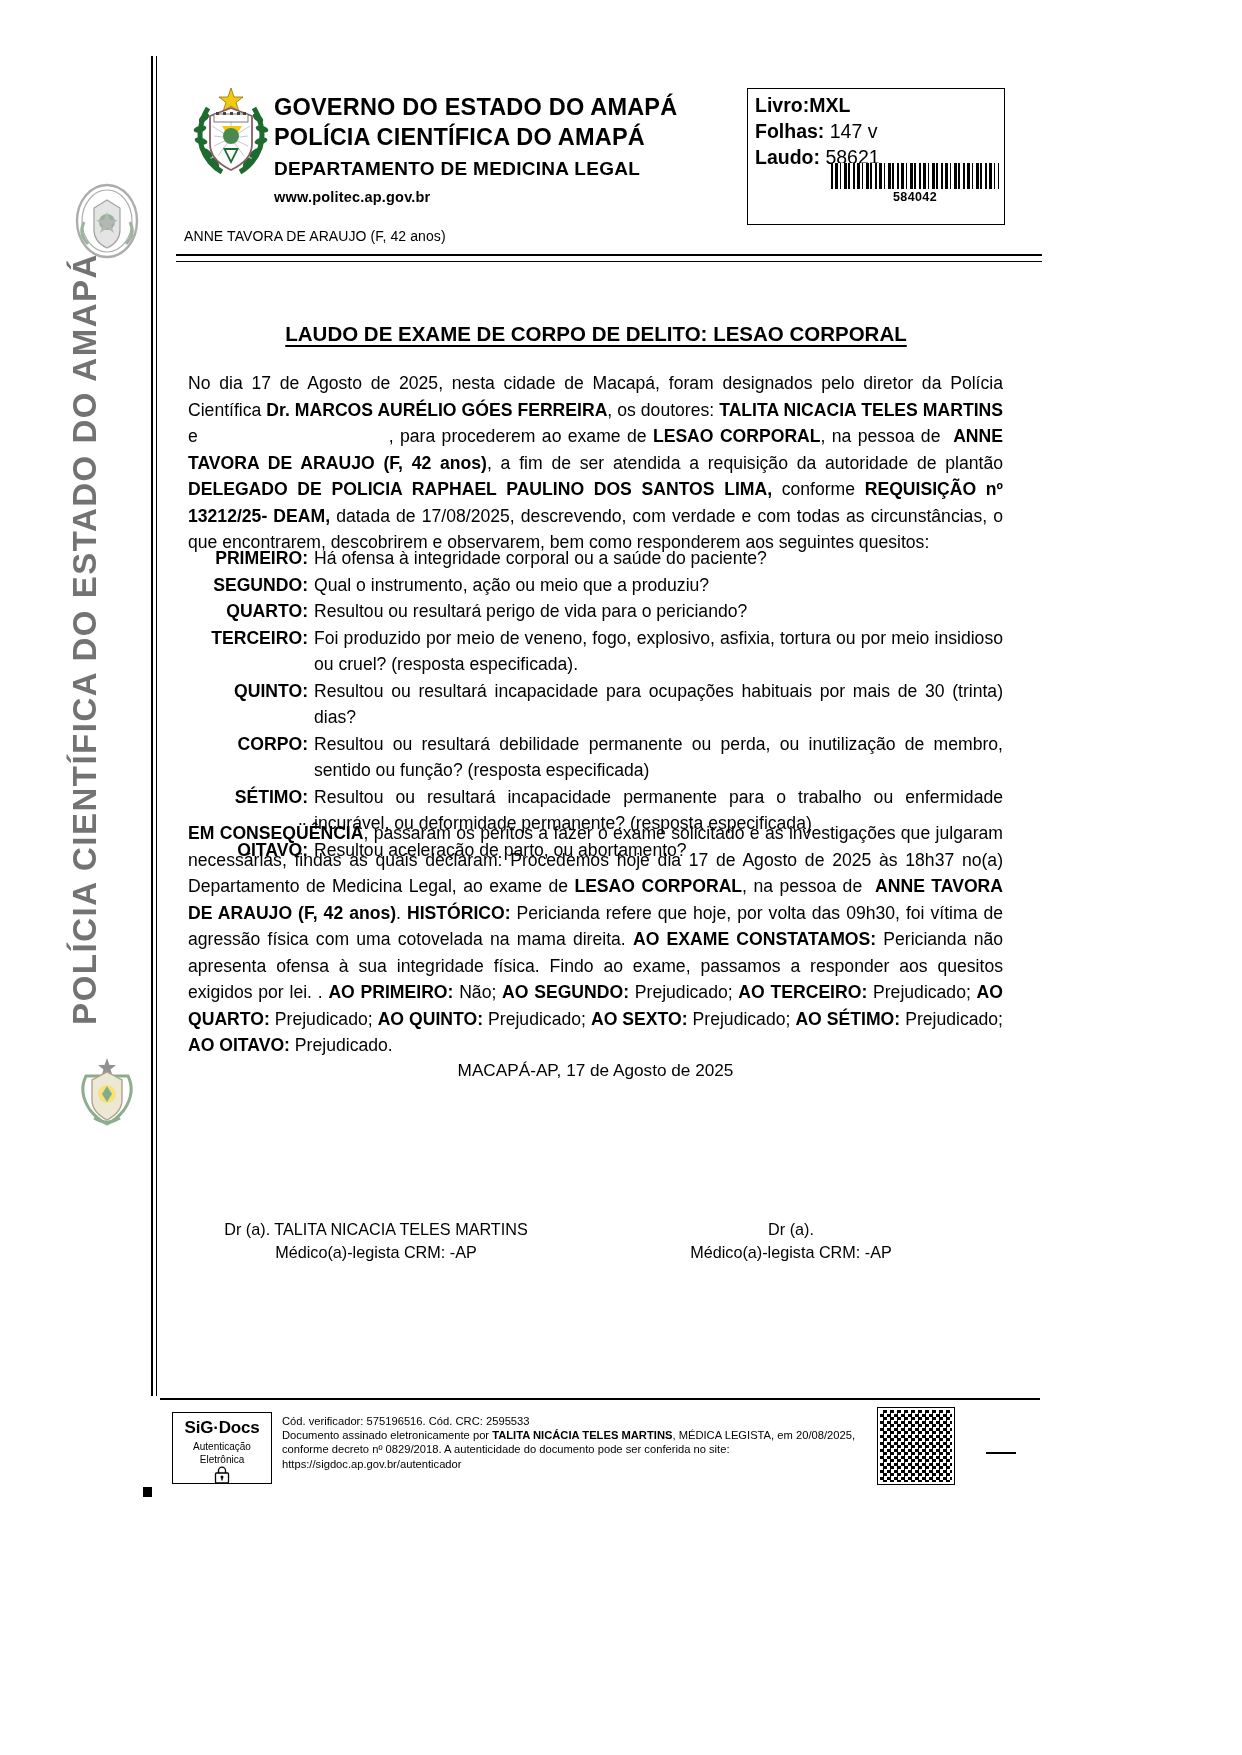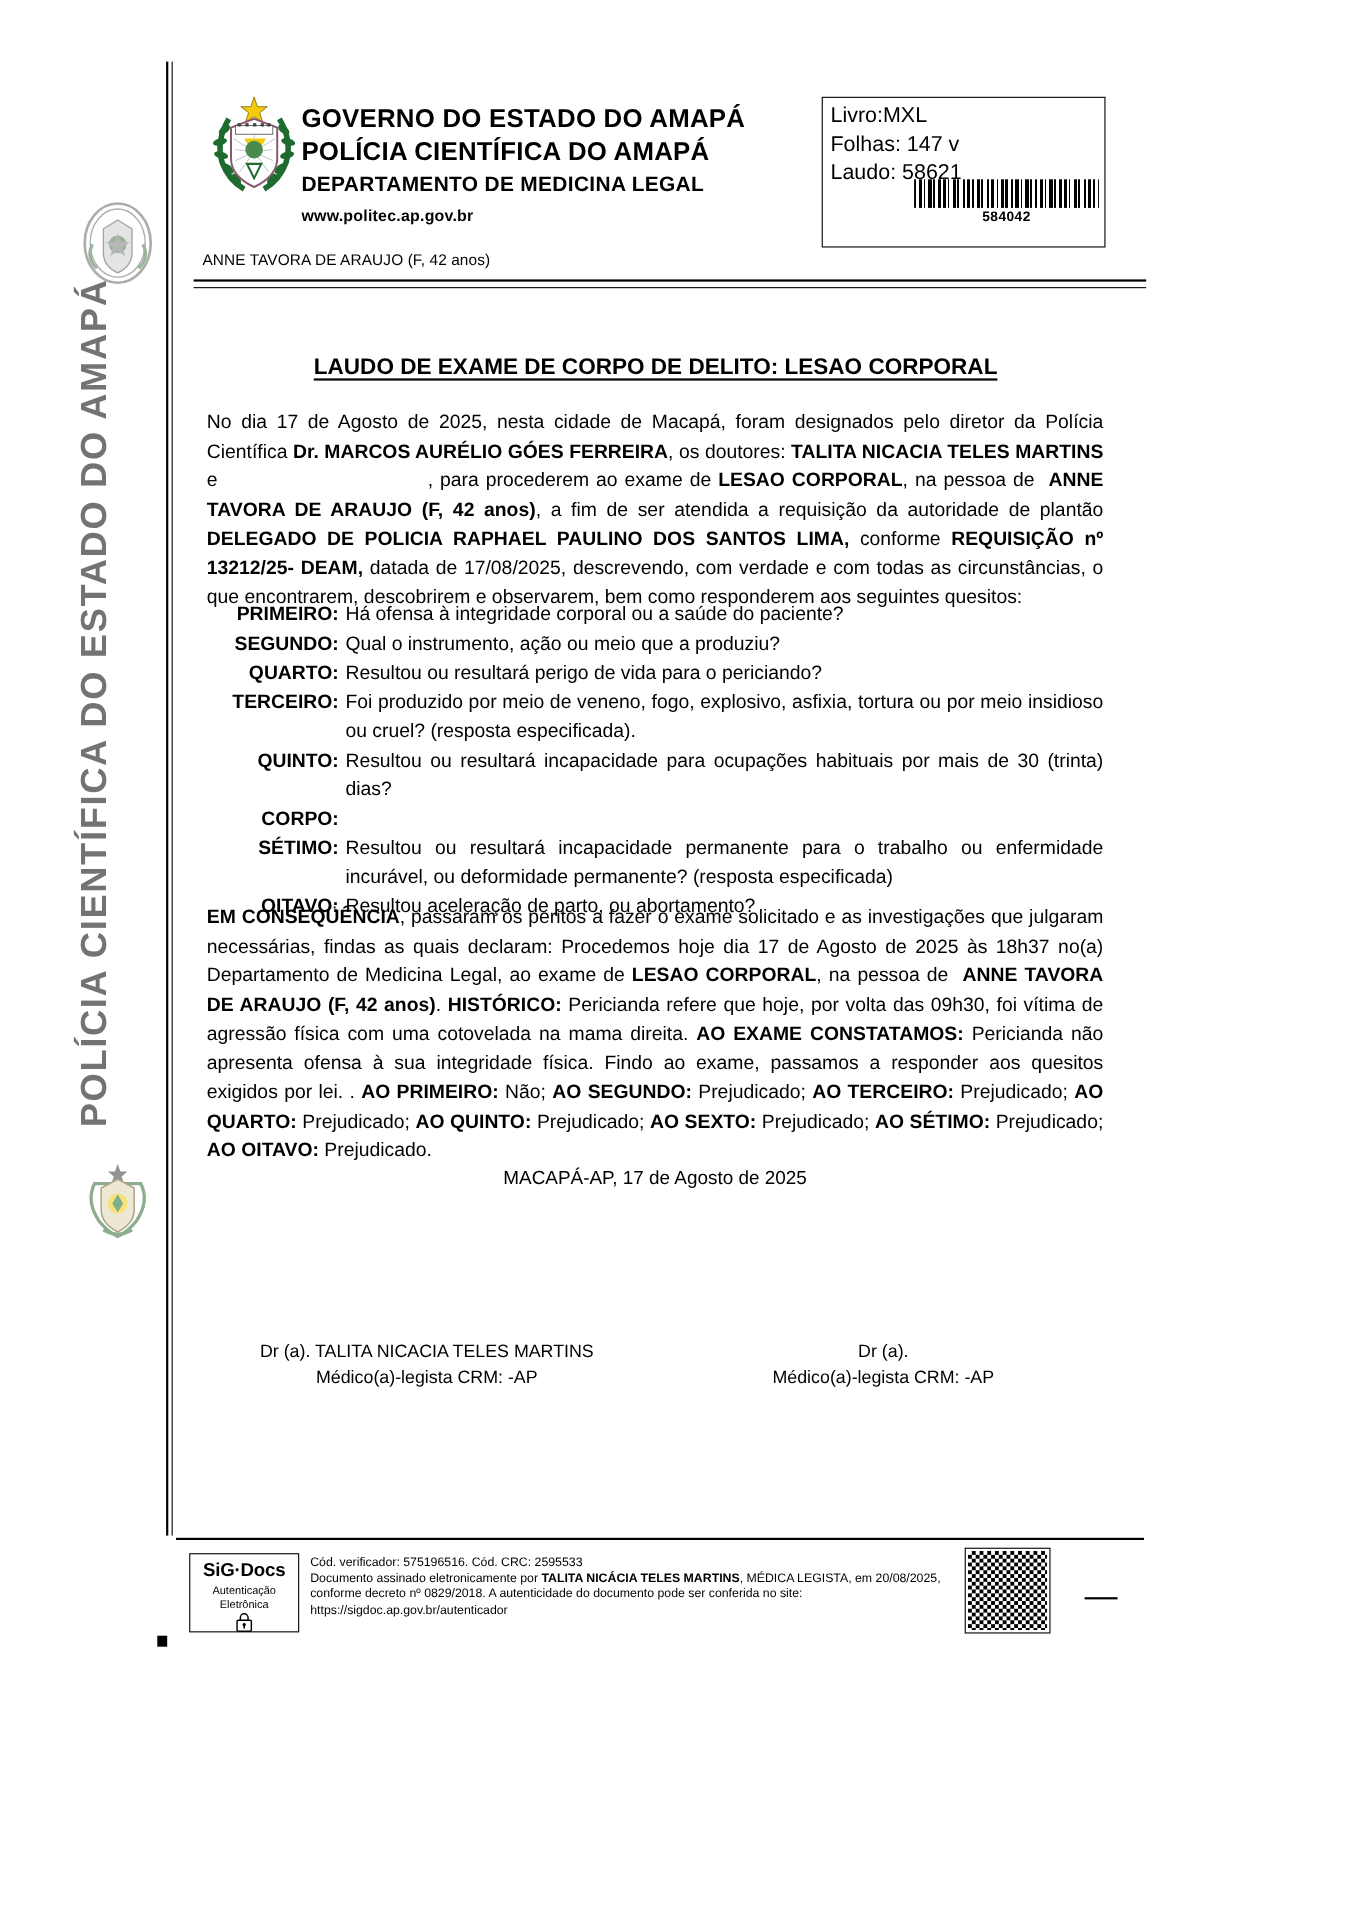--- a/index.html
+++ b/index.html
@@ -132,21 +132,21 @@
     background: #fff;
     box-sizing: border-box;
   }
   .livro-line {
     font-size: 19.5px;
     line-height: 26px;
     padding-left: 7px;
     white-space: nowrap;
   }
   .livro-line:first-child { padding-top: 3px; }
-  .livro-line b { font-weight: normal; }
+  .livro-line b { font-weight: bold; }
   .barcode-wrap {
     position: absolute;
     right: 5px;
     bottom: 20px;
     width: 168px;
     text-align: center;
   }
   .barcode {
     height: 26px;
     width: 168px;
@@ -262,21 +262,21 @@
     left: 188px;
     top: 1060px;
     width: 815px;
     text-align: center;
     font-size: 17.2px;
   }
 
   
   .signatures {
     position: absolute;
-    left: 188px;
+    left: 176px;
     top: 1218px;
     width: 815px;
     display: flex;
     gap: 15px;
   }
   .sig-col {
     flex: 1 1 50%;
     text-align: center;
     font-size: 16.2px;
     line-height: 23px;
@@ -470,20 +470,21 @@
     <div class="q-row">
       <span class="q-label"><span>TERCEIRO</span><span>:</span></span>
       <span class="q-text">Foi produzido por meio de veneno, fogo, explosivo, asfixia, tortura ou por meio insidioso ou cruel? (resposta especificada).</span>
     </div>
     <div class="q-row">
       <span class="q-label"><span>QUINTO</span><span>:</span></span>
       <span class="q-text">Resultou ou resultará incapacidade para ocupações habituais por mais de 30 (trinta) dias?</span>
     </div>
     <div class="q-row">
       <span class="q-label"><span>CORPO</span><span>:</span></span>
+      <span class="q-text">Resultou ou resultará debilidade permanente ou perda, ou inutilização de membro, sentido ou função? (resposta especificada)</span>
     </div>
     <div class="q-row">
       <span class="q-label"><span>SÉTIMO</span><span>:</span></span>
       <span class="q-text">Resultou ou resultará incapacidade permanente para o trabalho ou enfermidade incurável, ou deformidade permanente? (resposta especificada)</span>
     </div>
     <div class="q-row">
       <span class="q-label"><span>OITAVO</span><span>:</span></span>
       <span class="q-text nojust">Resultou aceleração de parto, ou abortamento?</span>
     </div>
   </div>

